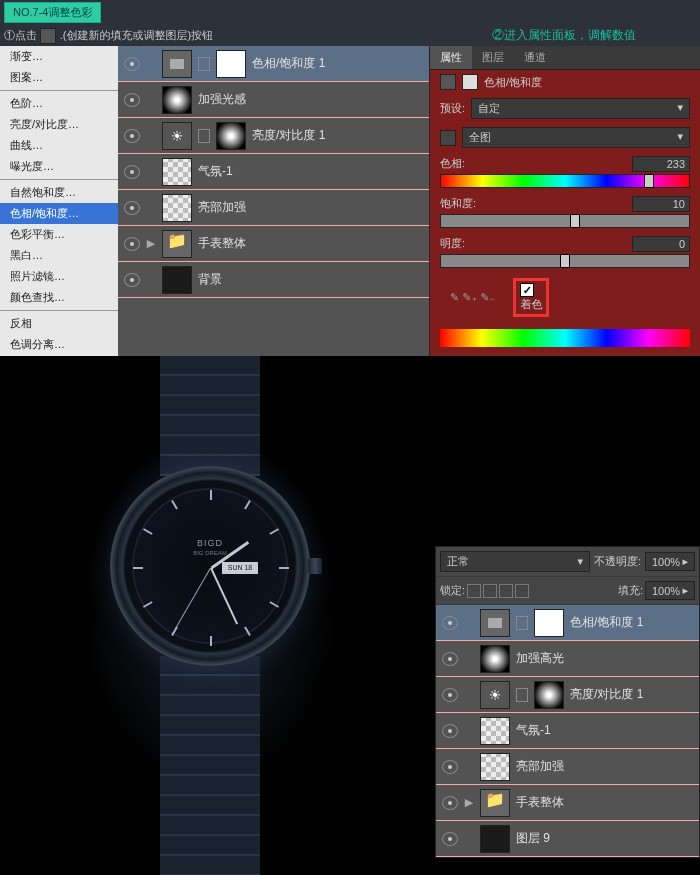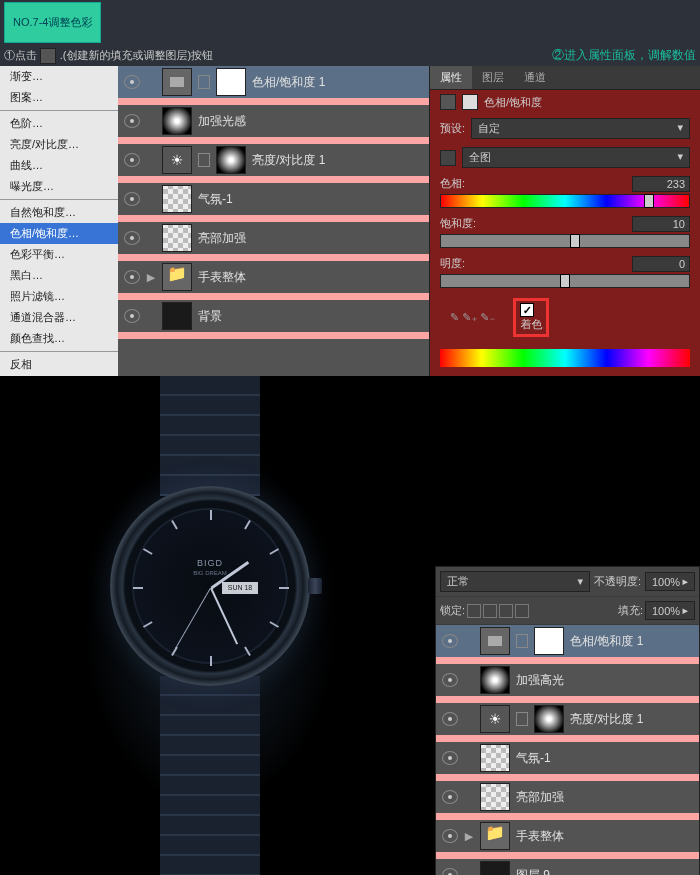--- a/index.html
+++ b/index.html
@@ -1,27 +1,27 @@
 <!DOCTYPE html>
 <html><head>
 <meta charset="utf-8">
 <style>
 *{margin:0;padding:0;box-sizing:border-box;font-family:"Microsoft YaHei",Arial,sans-serif;font-size:11px;color:#ccc}
 body{background:#2c313a;width:700px;height:875px;position:relative;overflow:hidden}
-.hdr-tag{display:inline-block;background:#2ecc9e;color:#045;padding:12px 8px;border:1px solid #1a9}
+.hdr-tag{display:inline-block;background:#2ecc9e;color:#045;padding:2px 8px;border:1px solid #1a9}
 .hdr-row{display:flex;align-items:center;gap:8px;padding:2px 4px}
 .instr{color:#1abc9c;font-size:12px}
 .sm-icon{display:inline-block;width:16px;height:16px;background:#555;border:1px solid #222;vertical-align:middle}
 .top-area{display:flex;height:310px}
 .menu-col{width:118px;background:#e8e8e8;color:#222;font-size:11px}
 .menu-col .mi{padding:3px 10px;color:#222;border-bottom:0}
 .menu-col .sep{border-top:1px solid #999;margin:2px 0}
 .menu-col .sel{background:#3874d6;color:#fff}
 .layers1{flex:1;background:#535353;border-right:1px solid #222}
-.lrow{display:flex;align-items:center;height:36px;border-bottom:7px solid #fca5a5;padding:16px 6px;gap:6px}
+.lrow{display:flex;align-items:center;height:36px;border-bottom:1px solid #fca5a5;padding:0 6px;gap:6px}
 .lrow.sel{background:#5b6f87}
 .eye{width:16px;height:14px;border:1px solid #888;border-radius:50%;position:relative}
 .eye::after{content:"";position:absolute;width:4px;height:4px;background:#ccc;border-radius:50%;top:4px;left:5px}
 .arrow{width:10px;color:#aaa;text-align:center}
 .thumb{width:30px;height:28px;background:#777;border:1px solid #222}
 .thumb.chk{background:repeating-conic-gradient(#bbb 0 25%,#eee 0 50%) 0/10px 10px}
 .thumb.grad{background:radial-gradient(circle,#fff 10%,#000 80%)}
 .thumb.sun{background:#555;display:flex;align-items:center;justify-content:center;color:#fff;font-size:14px}
 .thumb.wht{background:#fff}
 .thumb.blk{background:#1a1a1a}
@@ -74,39 +74,38 @@
 <div class="hdr-row">
   <span class="hdr-tag">NO.7-4调整色彩</span>
 </div>
 <div class="hdr-row">
   <span class="instr">
     <span>①点击</span>
     <span class="sm-icon"></span>
     <span>.(创建新的填充或调整图层)按钮</span>
   </span>
   <span style="flex:1"></span>
-  <span class="instr" style="">②进入属性面板，调解数值</span>
+  <span class="instr" style="margin-right:60px">②进入属性面板，调解数值</span>
 </div>
 
 <div class="top-area">
   <div class="menu-col" id="adj-menu">
       <div class="mi">渐变…</div>
       <div class="mi">图案…</div>
       <div class="sep"></div>
       <div class="mi">色阶…</div>
       <div class="mi">亮度/对比度…</div>
       <div class="mi">曲线…</div>
       <div class="mi">曝光度…</div>
       <div class="sep"></div>
       <div class="mi">自然饱和度…</div>
       <div class="mi sel">色相/饱和度…</div>
       <div class="mi">色彩平衡…</div>
       <div class="mi">黑白…</div>
       <div class="mi">照片滤镜…</div>
-      <div class="mi">通道混合器…</div>
       <div class="mi">颜色查找…</div>
       <div class="sep"></div>
       <div class="mi">反相</div>
       <div class="mi">色调分离…</div>
       <div class="mi">阈值…</div>
       <div class="mi">渐变映射…</div>
     </div>
 
   <div class="layers1" id="layers1">
       <div class="lrow sel">

